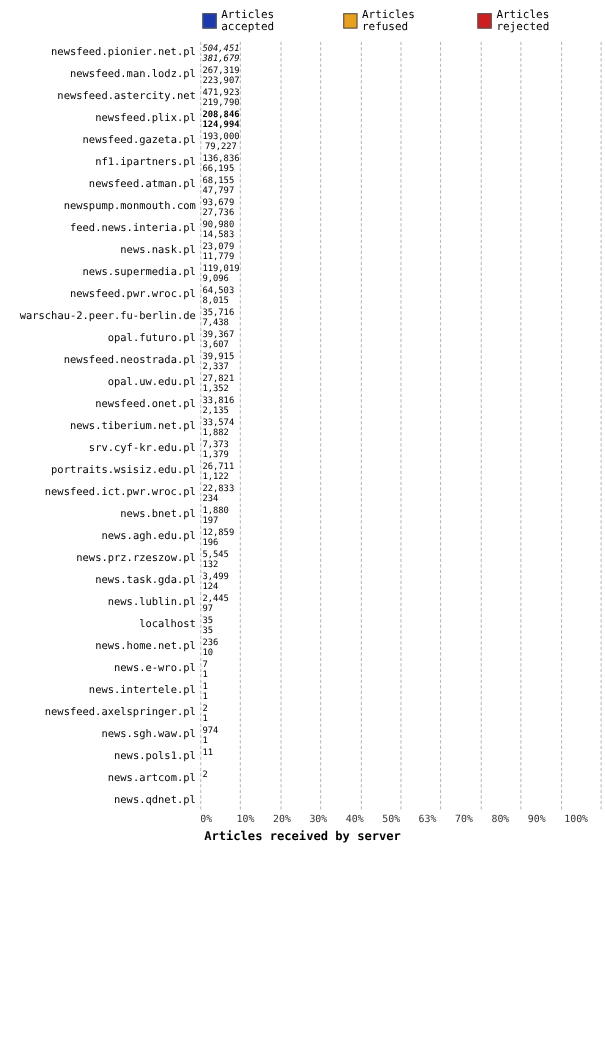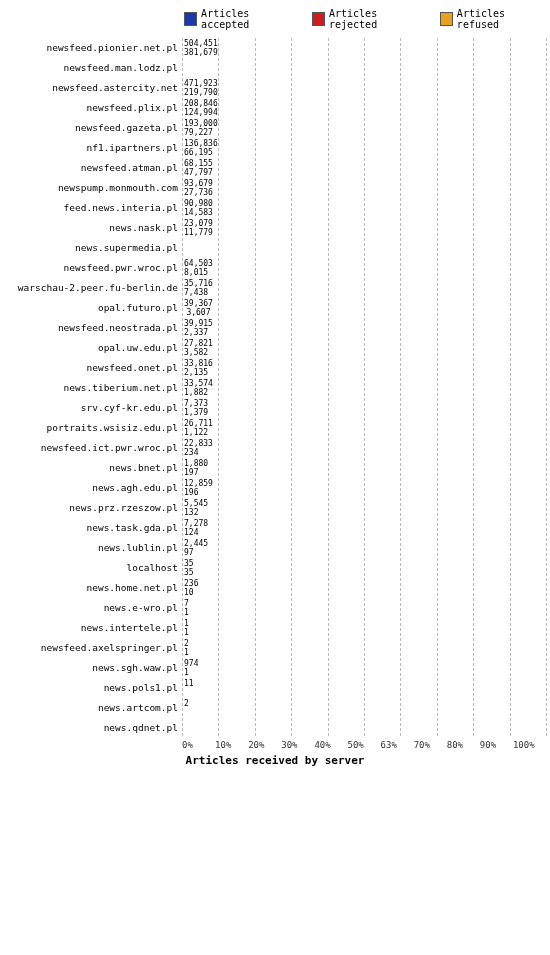--- a/index.html
+++ b/index.html
@@ -103,79 +103,89 @@
 <body>
 
 <div class="chart-container">
 
   <div class="legend">
     <div class="legend-item">
       <div class="legend-box" style="background:#1a3aad;"></div>
       <span>Articles accepted</span>
     </div>
     <div class="legend-item">
+      <div class="legend-box" style="background:#e8a020;"></div>
+      <span>Articles refused</span>
+    </div>
+    <div class="legend-item">
       <div class="legend-box" style="background:#cc2020;"></div>
       <span>Articles rejected</span>
-    </div>
-    <div class="legend-item">
-      <div class="legend-box" style="background:#e8a020;"></div>
-      <span>Articles refused</span>
     </div>
   </div>
 
   <div class="rows-wrapper" id="rows-wrapper">
   <div class="row">
         <div class="row-label">newsfeed.pionier.net.pl</div>
         <div class="bar-area">
           <div class="bars">
             <div class="bar-accepted" style="width: 56.9274%;"></div>
             <div class="bar-refused" style="width: 43.0726%;"></div>
-            <div style="position: absolute; left: 100%; top: -1px; font-size: 8px; line-height: 1.1; white-space: nowrap; padding-left: 2px;">
+            <div style="position: absolute; left: 100%; top: -1px; font-size: 8px; line-height: 1.1; white-space: nowrap; padding-left: 2px; font-style: italic;">
               <div>504,451</div>
               <div>381,679</div>
             </div>
           </div>
         </div>
       </div>
       <div class="row">
         <div class="row-label">newsfeed.man.lodz.pl</div>
+        <div class="bar-area">
+          <div class="bars">
+            <div class="bar-accepted" style="width: 30.167%;"></div>
+            <div class="bar-refused" style="width: 25.268%;"></div>
+            <div style="position: absolute; left: 55.435%; top: -1px; font-size: 8px; line-height: 1.1; white-space: nowrap; padding-left: 2px;">
+              <div>267,319</div>
+              <div>223,907</div>
+            </div>
+          </div>
+        </div>
       </div>
       <div class="row">
         <div class="row-label">newsfeed.astercity.net</div>
         <div class="bar-area">
           <div class="bars">
             <div class="bar-accepted" style="width: 53.2566%;"></div>
             <div class="bar-refused" style="width: 24.8034%;"></div>
             <div style="position: absolute; left: 78.06%; top: -1px; font-size: 8px; line-height: 1.1; white-space: nowrap; padding-left: 2px;">
               <div>471,923</div>
               <div>219,790</div>
             </div>
           </div>
         </div>
       </div>
       <div class="row">
         <div class="row-label">newsfeed.plix.pl</div>
         <div class="bar-area">
           <div class="bars">
             <div class="bar-accepted" style="width: 23.5683%;"></div>
             <div class="bar-refused" style="width: 14.1056%;"></div>
-            <div style="position: absolute; left: 37.6739%; top: -1px; font-size: 8px; line-height: 1.1; white-space: nowrap; padding-left: 2px;">
+            <div style="position: absolute; left: 37.6739%; top: -1px; font-size: 8px; line-height: 1.1; white-space: nowrap; padding-left: 2px; font-weight: bold;">
               <div>208,846</div>
               <div>124,994</div>
             </div>
           </div>
         </div>
       </div>
       <div class="row">
         <div class="row-label">newsfeed.gazeta.pl</div>
         <div class="bar-area">
           <div class="bars">
             <div class="bar-accepted" style="width: 21.7801%;"></div>
             <div class="bar-refused" style="width: 8.94079%;"></div>
-            <div style="position: absolute; left: 30.7209%; top: -1px; font-size: 8px; line-height: 1.1; white-space: nowrap; padding-left: 2px;">
+            <div style="position: absolute; left: 30.7209%; top: -1px; font-size: 8px; line-height: 1.1; white-space: nowrap; padding-left: 2px; text-align: center;">
               <div>193,000</div>
               <div>79,227</div>
             </div>
           </div>
         </div>
       </div>
       <div class="row">
         <div class="row-label">nf1.ipartners.pl</div>
         <div class="bar-area">
           <div class="bars">
@@ -235,20 +245,30 @@
             <div class="bar-refused" style="width: 1.32926%;"></div>
             <div style="position: absolute; left: 3.93373%; top: -1px; font-size: 8px; line-height: 1.1; white-space: nowrap; padding-left: 2px;">
               <div>23,079</div>
               <div>11,779</div>
             </div>
           </div>
         </div>
       </div>
       <div class="row">
         <div class="row-label">news.supermedia.pl</div>
+        <div class="bar-area">
+          <div class="bars">
+            <div class="bar-accepted" style="width: 13.4313%;"></div>
+            <div class="bar-refused" style="width: 1.02649%;"></div>
+            <div style="position: absolute; left: 14.4578%; top: -1px; font-size: 8px; line-height: 1.1; white-space: nowrap; padding-left: 2px;">
+              <div>119,019</div>
+              <div>9,096</div>
+            </div>
+          </div>
+        </div>
       </div>
       <div class="row">
         <div class="row-label">newsfeed.pwr.wroc.pl</div>
         <div class="bar-area">
           <div class="bars">
             <div class="bar-accepted" style="width: 7.27918%;"></div>
             <div class="bar-refused" style="width: 0.904495%;"></div>
             <div style="position: absolute; left: 8.18368%; top: -1px; font-size: 8px; line-height: 1.1; white-space: nowrap; padding-left: 2px;">
               <div>64,503</div>
               <div>8,015</div>
@@ -268,21 +288,21 @@
             </div>
           </div>
         </div>
       </div>
       <div class="row">
         <div class="row-label">opal.futuro.pl</div>
         <div class="bar-area">
           <div class="bars">
             <div class="bar-accepted" style="width: 4.44258%;"></div>
             <div class="bar-refused" style="width: 0.407051%;"></div>
-            <div style="position: absolute; left: 4.84963%; top: -1px; font-size: 8px; line-height: 1.1; white-space: nowrap; padding-left: 2px; text-align: center;">
+            <div style="position: absolute; left: 4.84963%; top: -1px; font-size: 8px; line-height: 1.1; white-space: nowrap; padding-left: 2px;">
               <div>39,367</div>
               <div>3,607</div>
             </div>
           </div>
         </div>
       </div>
       <div class="row">
         <div class="row-label">newsfeed.neostrada.pl</div>
         <div class="bar-area">
           <div class="bars">
@@ -296,21 +316,21 @@
         </div>
       </div>
       <div class="row">
         <div class="row-label">opal.uw.edu.pl</div>
         <div class="bar-area">
           <div class="bars">
             <div class="bar-accepted" style="width: 3.13961%;"></div>
             <div class="bar-refused" style="width: 0.247255%;"></div>
             <div style="position: absolute; left: 3.38686%; top: -1px; font-size: 8px; line-height: 1.1; white-space: nowrap; padding-left: 2px;">
               <div>27,821</div>
-              <div>3,582</div>
+              <div>1,352</div>
             </div>
           </div>
         </div>
       </div>
       <div class="row">
         <div class="row-label">newsfeed.onet.pl</div>
         <div class="bar-area">
           <div class="bars">
             <div class="bar-accepted" style="width: 3.81614%;"></div>
             <div class="bar-refused" style="width: 0.240935%;"></div>
@@ -412,21 +432,21 @@
           </div>
         </div>
       </div>
       <div class="row">
         <div class="row-label">news.task.gda.pl</div>
         <div class="bar-area">
           <div class="bars">
             <div class="bar-accepted" style="width: 0.544615%;"></div>
             <div class="bar-refused" style="width: 0.0139934%;"></div>
             <div style="position: absolute; left: 0.558609%; top: -1px; font-size: 8px; line-height: 1.1; white-space: nowrap; padding-left: 2px;">
-              <div>7,278</div>
+              <div>3,499</div>
               <div>124</div>
             </div>
           </div>
         </div>
       </div>
       <div class="row">
         <div class="row-label">news.lublin.pl</div>
         <div class="bar-area">
           <div class="bars">
             <div class="bar-accepted" style="width: 0.275919%;"></div>

